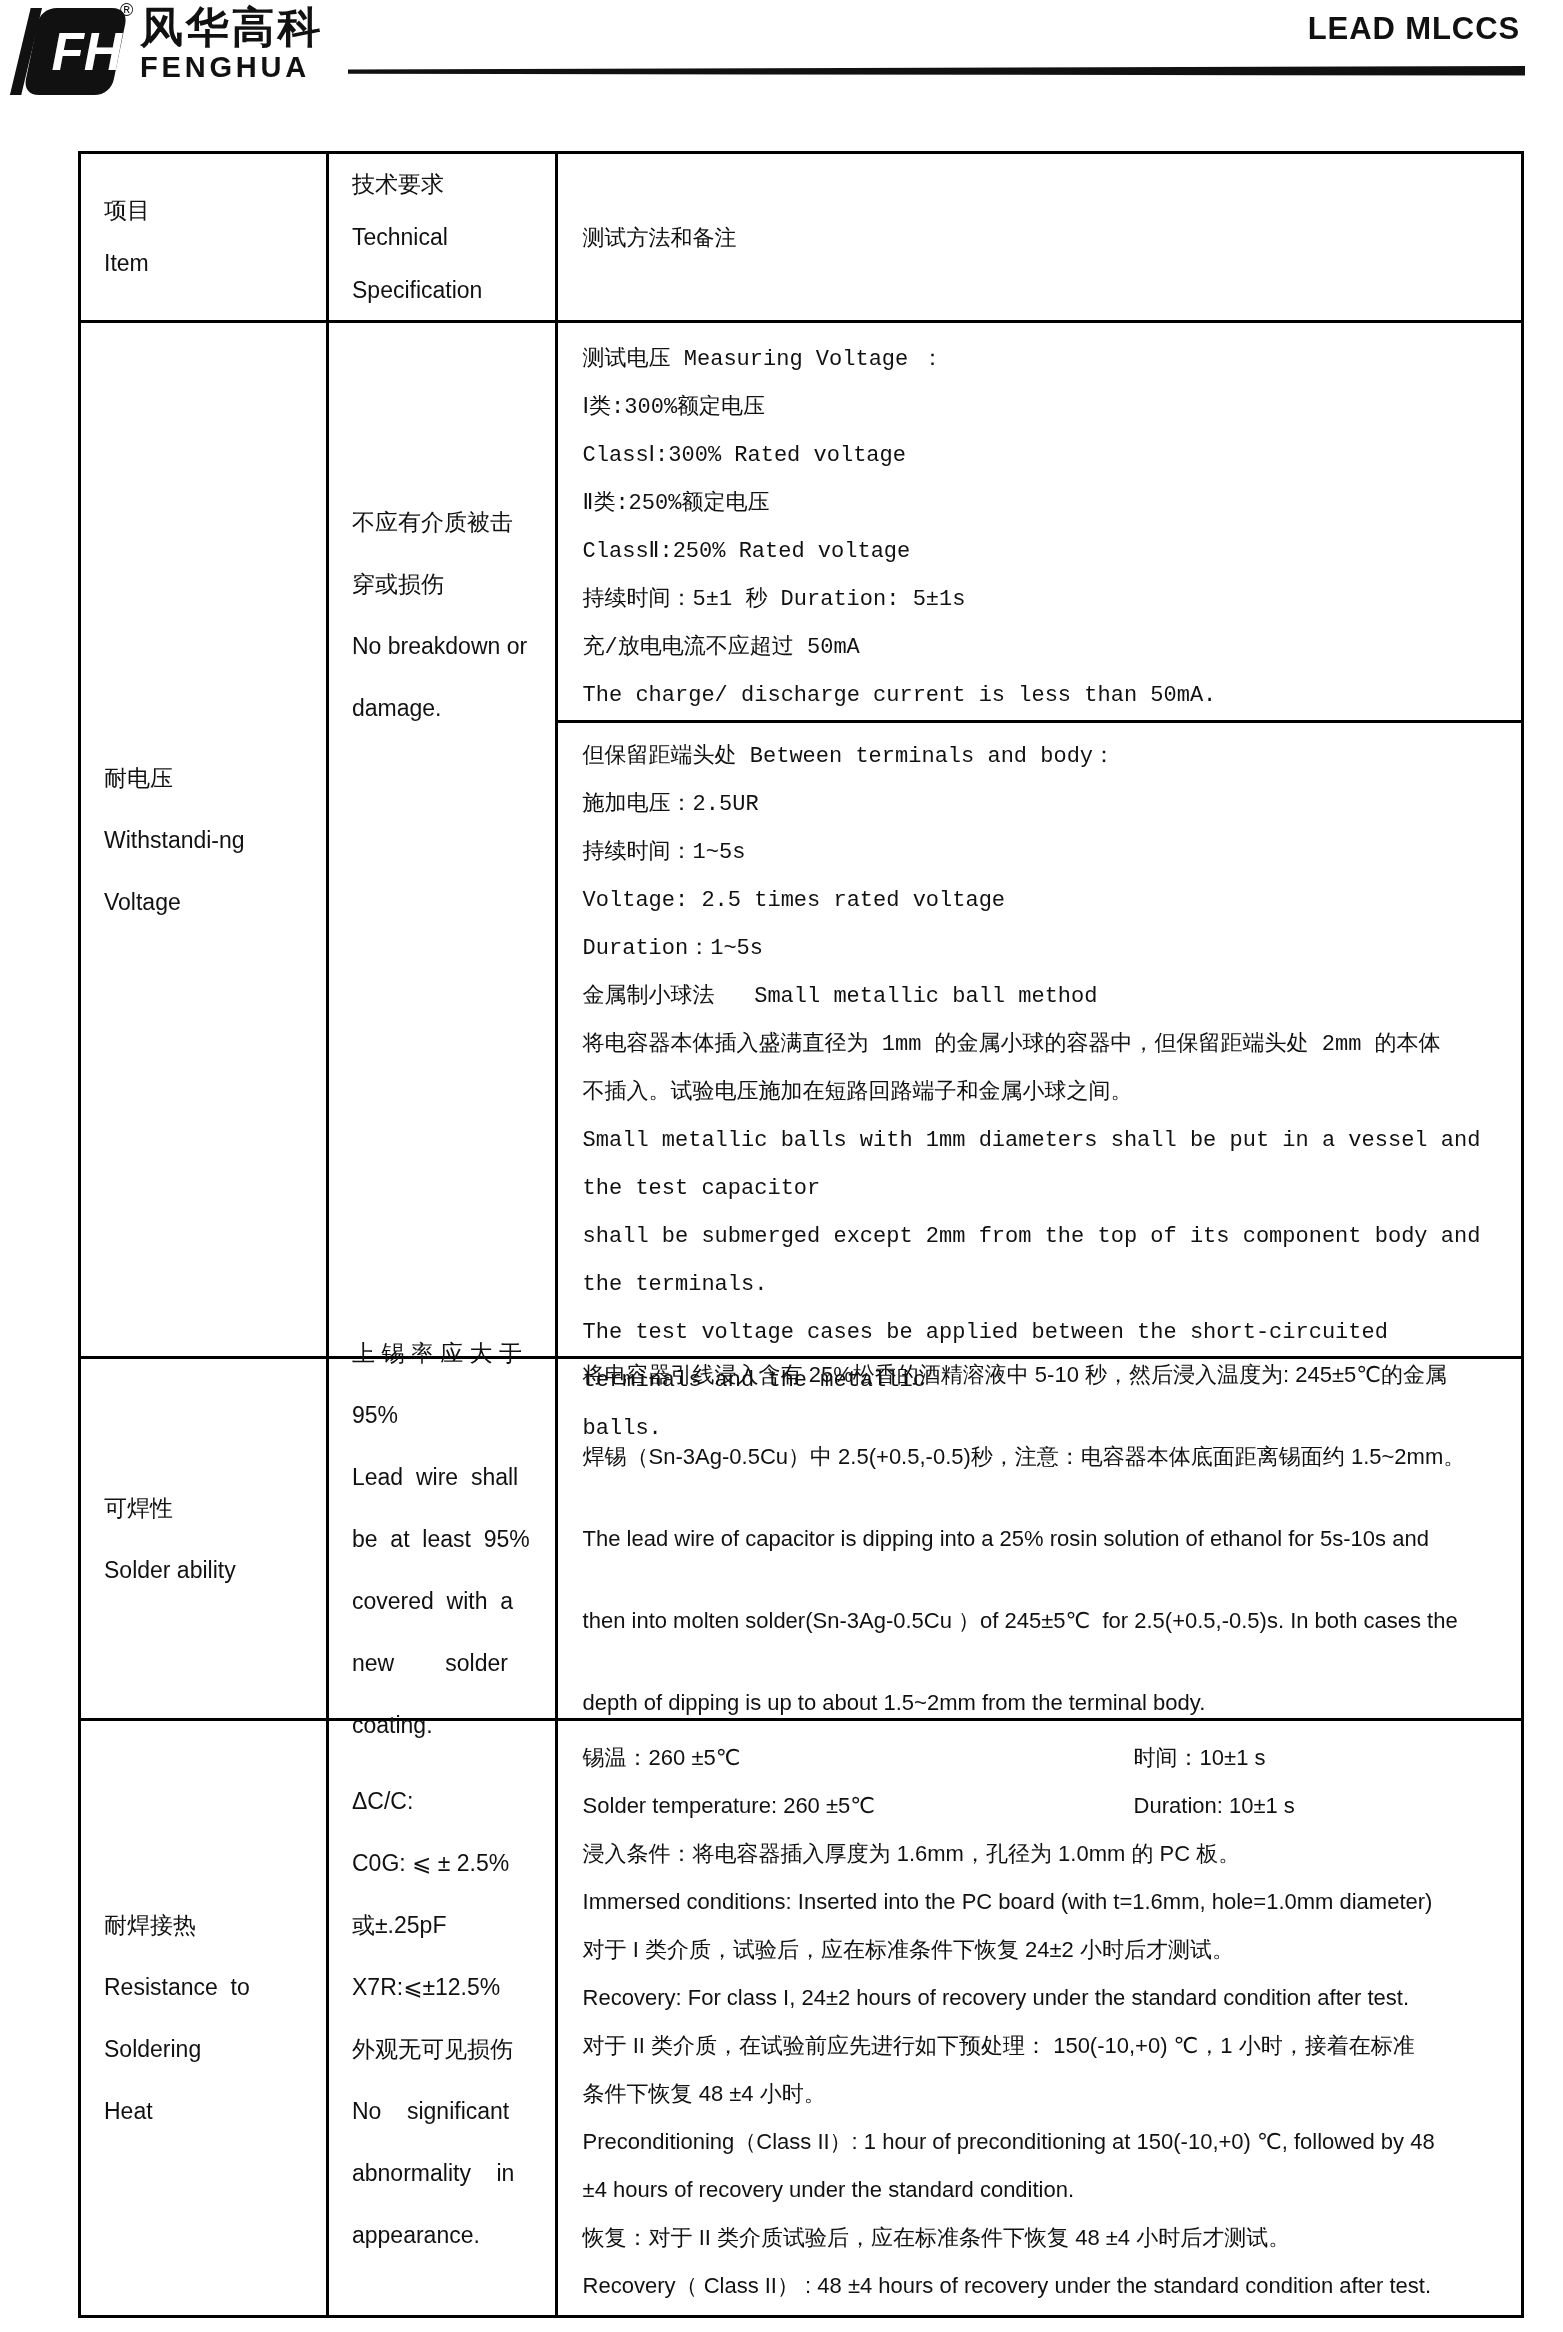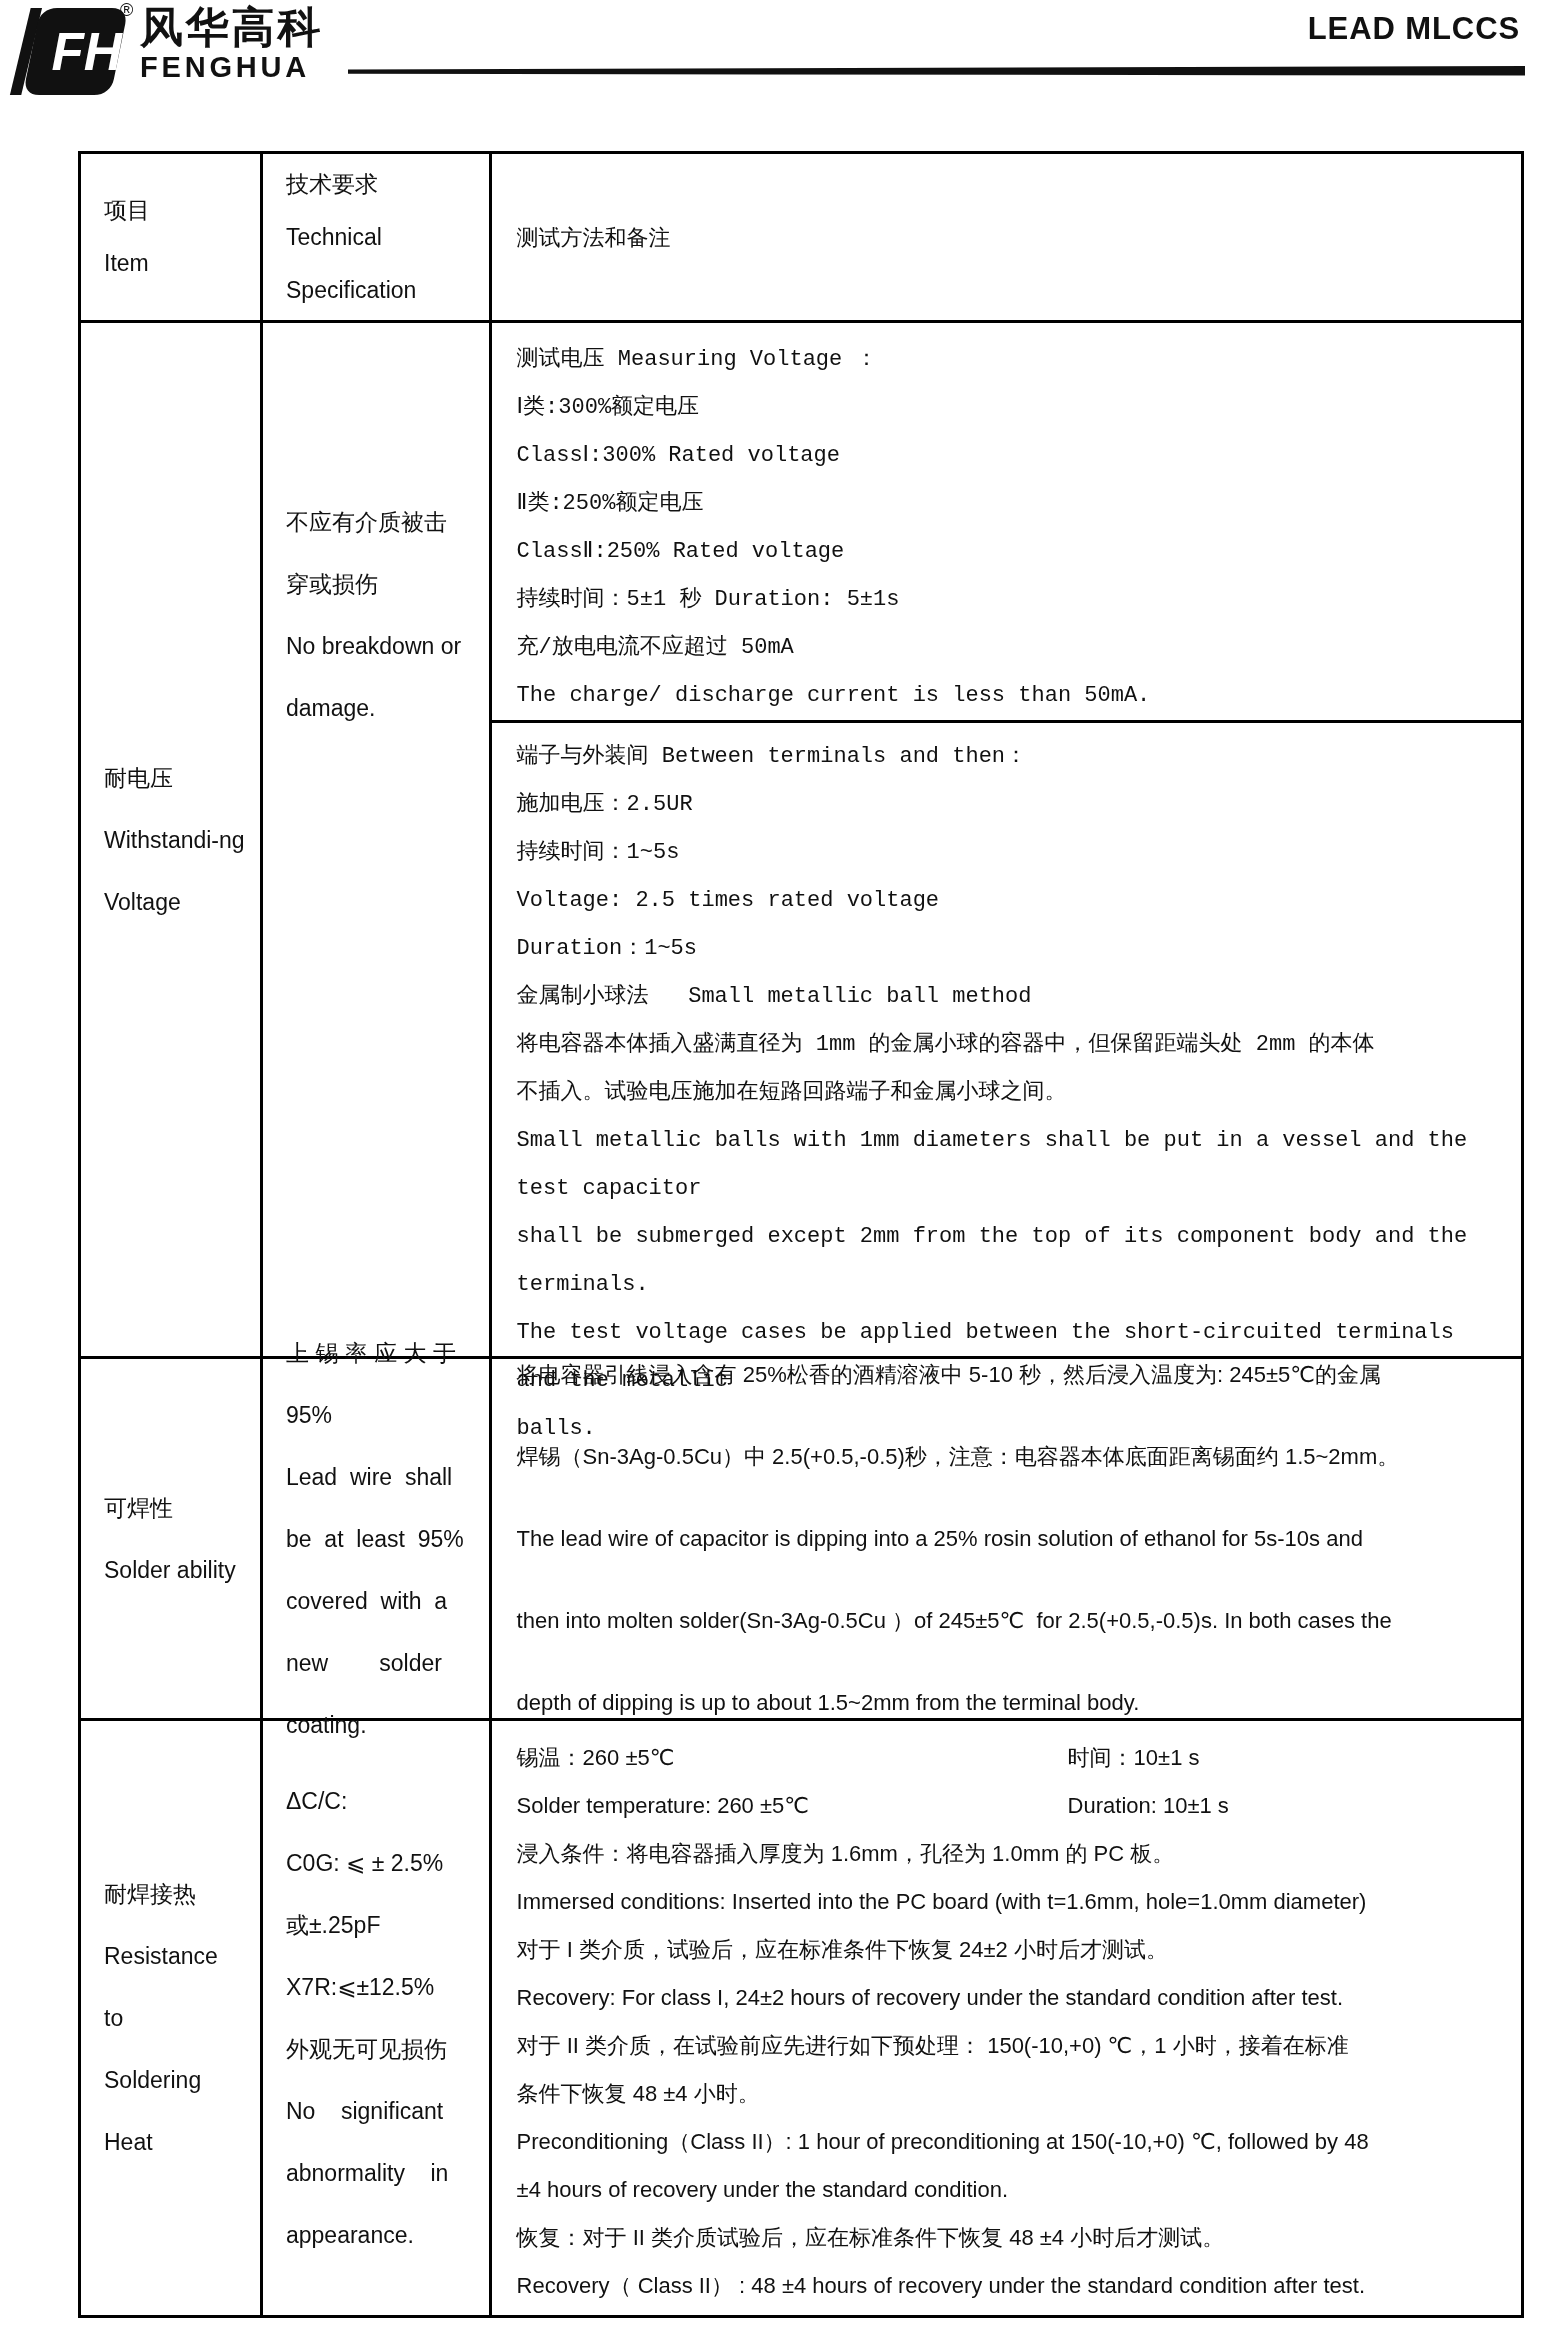--- a/index.html
+++ b/index.html
@@ -20,21 +20,21 @@
   
   .spec-table { position:absolute; left:78px; top:151px; width:1446px; border:3.8px solid #000; }
   .trow { display:flex; width:100%; }
   .trow + .trow { border-top:3.8px solid #000; }
   .row-head  { height:166px; }
   .row-wv    { height:1036px; }
   .row-sa    { height:362px; }
   .row-rsh   { height:597px; }
 
   .cell { height:100%; }
-  .item-cell  { width:182px; border-right:3.8px solid #000; }
+  .item-cell  { width:248px; border-right:3.8px solid #000; }
   .spec-cell  { width:229px; border-right:3.8px solid #000; }
   .method-cell{ flex:1; }
 
   .side { display:flex; flex-direction:column; justify-content:center;
           padding-left:23px; padding-right:13.2px; font-size:23px; }
   .side .tline { line-height:62px; }
   .row-head .side .tline { line-height:53px; }
   .align-upper { justify-content:flex-start; padding-top:168px; }
 
   .method-cell { font-size:22px; }
@@ -105,21 +105,21 @@
             <div class="tline">测试电压 Measuring Voltage ：</div>
             <div class="tline">Ⅰ类:300%额定电压</div>
             <div class="tline">ClassⅠ:300% Rated voltage</div>
             <div class="tline">Ⅱ类:250%额定电压</div>
             <div class="tline">ClassⅡ:250% Rated voltage</div>
             <div class="tline">持续时间：5±1 秒 Duration: 5±1s</div>
             <div class="tline">充/放电电流不应超过 50mA</div>
             <div class="tline">The charge/ discharge current is less than 50mA.</div>
           </div>
         <div class="sub-b method-pad">
-            <div class="tline">端子与外装间 Between terminals and then：</div>
+            <div class="tline">但保留距端头处 Between terminals and body：</div>
             <div class="tline">施加电压：2.5UR</div>
             <div class="tline">持续时间：1~5s</div>
             <div class="tline">Voltage: 2.5 times rated voltage</div>
             <div class="tline">Duration：1~5s</div>
             <div class="tline">金属制小球法   Small metallic ball method</div>
             <div class="tline">将电容器本体插入盛满直径为 1mm 的金属小球的容器中，但保留距端头处 2mm 的本体</div>
             <div class="tline">不插入。试验电压施加在短路回路端子和金属小球之间。</div>
             <div class="tline">Small metallic balls with 1mm diameters shall be put in a vessel and the test capacitor</div>
             <div class="tline">shall be submerged except 2mm from the top of its component body and the terminals.</div>
             <div class="tline">The test voltage cases be applied between the short-circuited terminals and the metallic</div>

